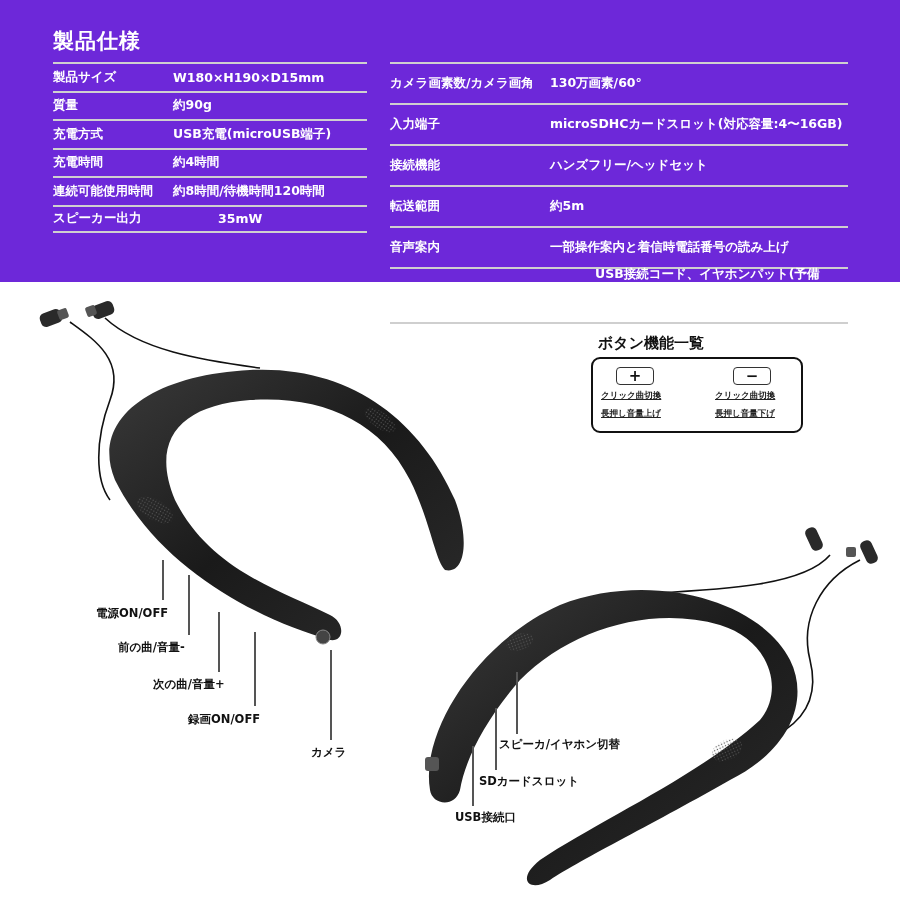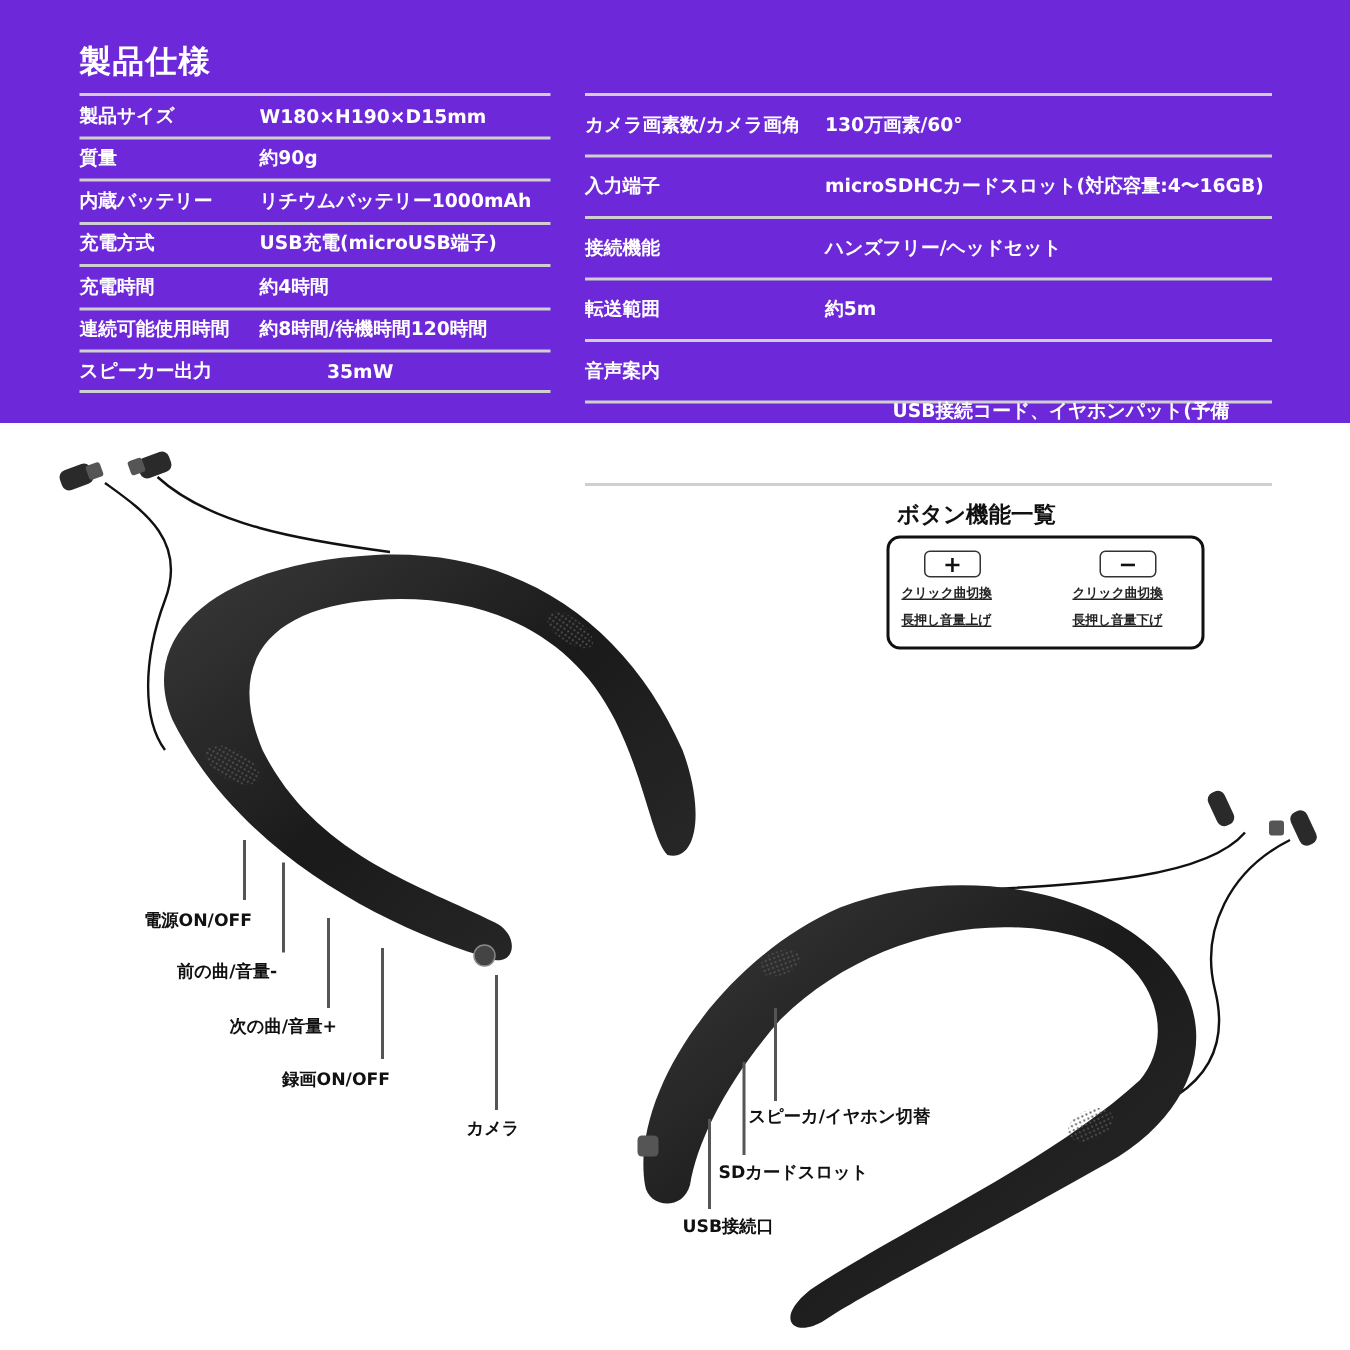--- a/index.html
+++ b/index.html
@@ -72,24 +72,20 @@
   <div class="spec-table left">
     <div class="spec-row">
       <span class="label">製品サイズ</span>
       <span class="value">W180×H190×D15mm</span>
     </div>
     <div class="spec-row">
       <span class="label">質量</span>
       <span class="value">約90g</span>
     </div>
     <div class="spec-row">
-      <span class="label">内蔵バッテリー</span>
-      <span class="value">リチウムバッテリー1000mAh</span>
-    </div>
-    <div class="spec-row">
       <span class="label">充電方式</span>
       <span class="value">USB充電(microUSB端子)</span>
     </div>
     <div class="spec-row">
       <span class="label">充電時間</span>
       <span class="value">約4時間</span>
     </div>
     <div class="spec-row">
       <span class="label">連続可能使用時間</span>
       <span class="value">約8時間/待機時間120時間</span>
@@ -112,20 +108,21 @@
     <div class="spec-row">
       <span class="label">接続機能</span>
       <span class="value">ハンズフリー/ヘッドセット</span>
     </div>
     <div class="spec-row">
       <span class="label">転送範囲</span>
       <span class="value">約5m</span>
     </div>
     <div class="spec-row">
       <span class="label">音声案内</span>
+      <span class="value">一部操作案内と着信時電話番号の読み上げ</span>
     </div>
     <div class="spec-row tall">
       <span class="label">セット内容</span>
       <span class="value-multi">
         <span>USB接続コード、イヤホンパット(予備用)、</span>
         <span>取扱説明書(保証書)</span>
       </span>
     </div>
   </div>
 </section>

